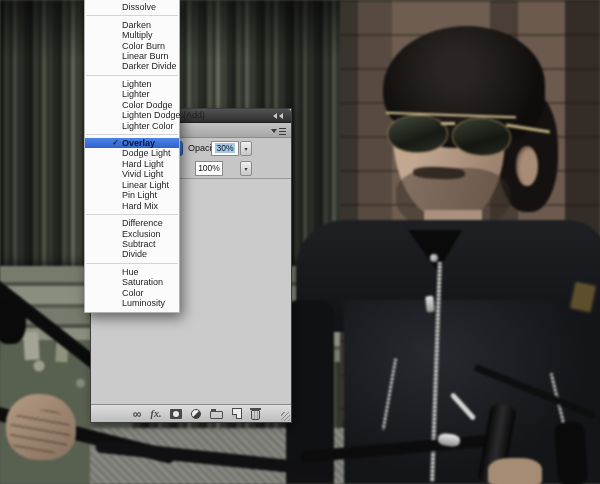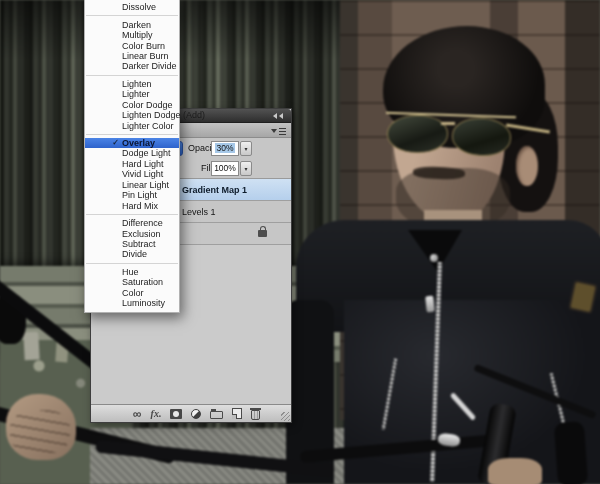--- a/index.html
+++ b/index.html
@@ -104,21 +104,21 @@
   .flyout-icon::after{content:"";position:absolute;left:8px;top:1px;width:7px;height:7px;
     background:repeating-linear-gradient(180deg,#3a3a3a 0 1px,rgba(0,0,0,0) 1px 3px);}
   .p-controls{height:41px;flex:0 0 41px;background:#c6c6c6;border-bottom:1px solid #9a9a9a;position:relative;
     font-size:9px;color:#111;}
   .blend-select{position:absolute;left:6px;top:3px;width:86px;height:15px;border-radius:3px;
     background:linear-gradient(#4d87e8,#2d64cc);border:1px solid #2b56a8;}
   .ctl-label{position:absolute;line-height:15px;}
   .opacity-label{left:97px;top:3px;} .fill-label{left:110px;top:23px;}
   .value-box{position:absolute;width:28px;height:15px;background:#fff;border:1px solid #8a8a8a;
     font-size:8.5px;line-height:13px;text-align:center;color:#111;}
-  .opacity-box{left:120px;top:3px;} .fill-box{left:120px;top:23px;}
+  .opacity-box{left:120px;top:3px;} .fill-box{left:104px;top:23px;}
   .sel-text{background:#a6c8e8;padding:0 1px;}
   .stepper{position:absolute;width:12px;height:15px;background:linear-gradient(#f0f0f0,#c8c8c8);
     border:1px solid #8a8a8a;border-radius:2px;font-size:6px;line-height:14px;text-align:center;color:#333;}
   .opacity-stepper{left:149px;top:3px;} .fill-stepper{left:149px;top:23px;}
   .stepper::after{content:"\25BE";}
   .layer-rows{flex:0 0 66px;display:flex;flex-direction:column;}
   .layer-row{height:22px;flex:0 0 22px;display:flex;align-items:center;background:#c6c6c6;
     border-bottom:1px solid #9f9f9f;font-size:9px;color:#151515;}
   .layer-row.selected{background:linear-gradient(#cfe1f3,#b5cfec);font-weight:700;color:#0d1b2a;}
   .layer-name{flex:1;padding-left:91px;white-space:nowrap;overflow:hidden;}
@@ -225,37 +225,20 @@
     </div>
     <div class="p-controls">
       <div class="blend-select"></div>
       <span class="ctl-label opacity-label">Opacity:</span>
       <span class="value-box opacity-box"><span class="sel-text">30%</span></span>
       <span class="stepper opacity-stepper"></span>
       <span class="ctl-label fill-label">Fill:</span>
       <span class="value-box fill-box"><span>100%</span></span>
       <span class="stepper fill-stepper"></span>
     </div>
-    <div class="layer-rows">
-
-        <div class="layer-row selected">
-          <span class="layer-name">Gradient Map 1</span>
-
-        </div>
-
-        <div class="layer-row">
-          <span class="layer-name">Levels 1</span>
-
-        </div>
-
-        <div class="layer-row locked">
-          <span class="layer-name"></span>
-          <span class="lock-icon"></span>
-        </div>
-      </div>
     <div class="p-empty"></div>
     <div class="p-toolbar">
       <span class="tb icon-link">∞</span>
       <span class="tb icon-fx">fx.</span>
       <span class="tb icon-mask"></span>
       <span class="tb icon-adjust"></span>
       <span class="tb icon-group"></span>
       <span class="tb icon-new"></span>
       <span class="tb icon-trash"></span>
       <span class="resize-grip"></span>

